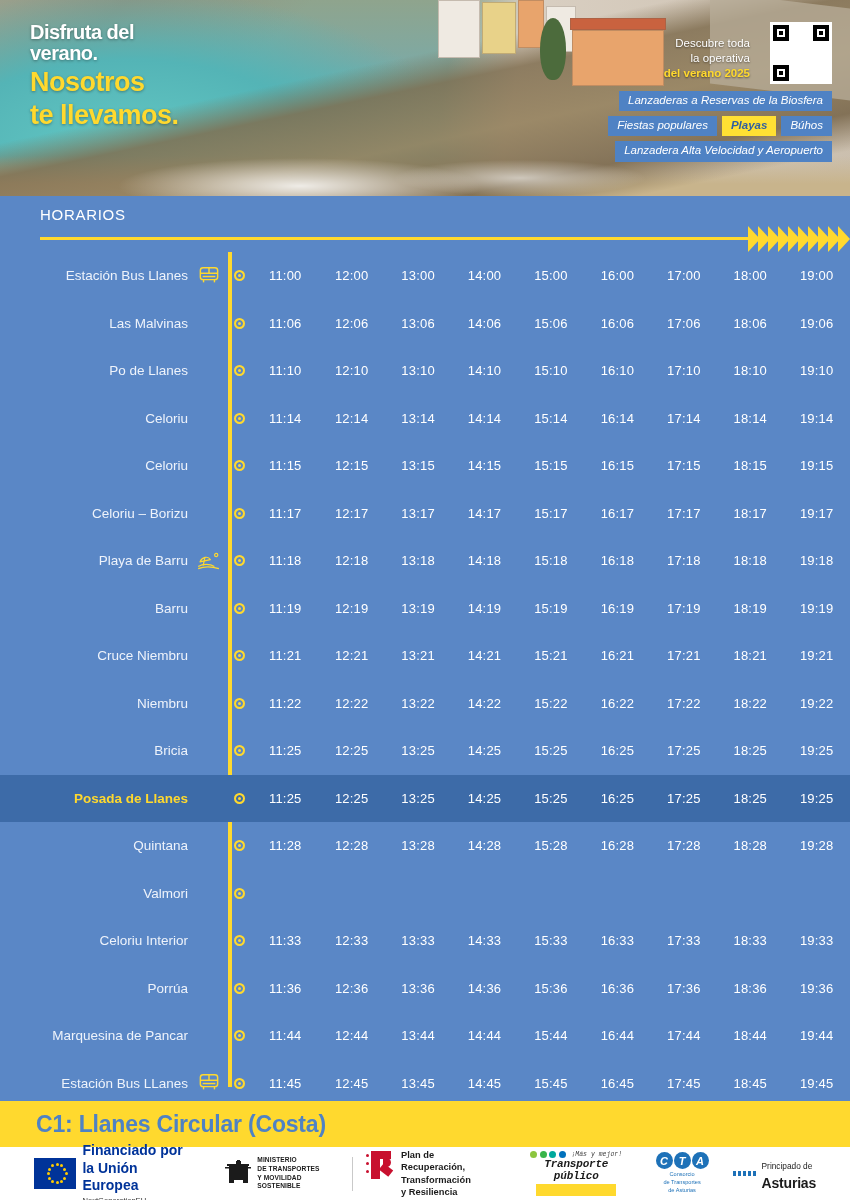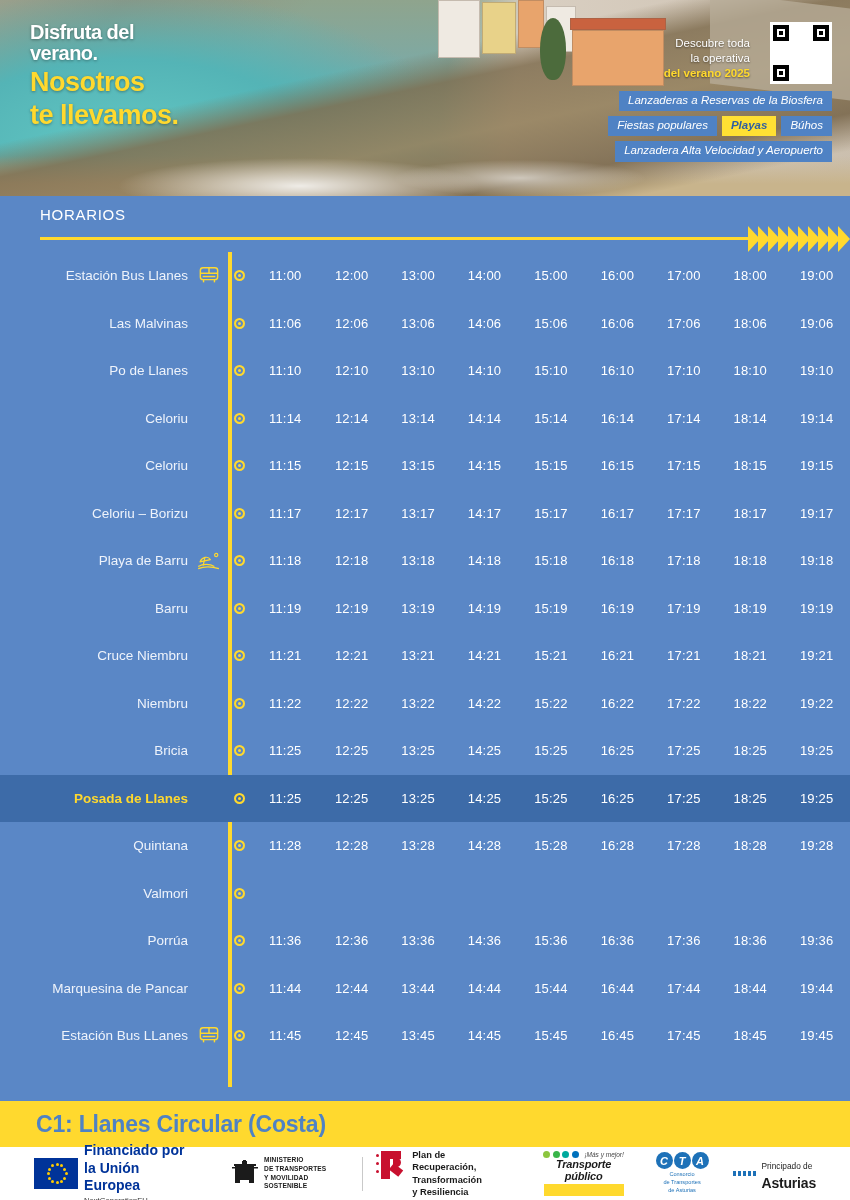--- a/index.html
+++ b/index.html
@@ -306,21 +306,21 @@
   .divider { width: 1px; height: 34px; background: #c9c9c9; margin: 0 12px; }
 
   .prtr { display: flex; align-items: flex-start; gap: 7px; }
   .prtr-mark {
     width: 32px; height: 32px;
     position: relative;
   }
   .prtr-mark .bar { position: absolute; background: #c8102e; }
   .prtr-text { font-size: 9.3px; line-height: 1.3; color: #1b1b1b; font-weight: bold; }
 
-  .tp { margin-left: 30px; text-align: center; }
+  .tp { margin-left: 30px; text-align: center; font-family: Liberation Mono, monospace; }
   .tp-dots { display: flex; align-items: center; gap: 2.5px; justify-content: center; }
   .tp-dot { width: 7px; height: 7px; border-radius: 50%; }
   .tp-slog { font-size: 6.5px; font-style: italic; color: #444; margin-left: 3px; }
   .tp-name { font-size: 11px; font-style: italic; font-weight: bold; color: #1b1b1b; letter-spacing: -.2px; }
   .tp-strip { width: 80px; height: 12px; background: #ffd92e; margin: 2px auto 0; }
 
   .cta { margin-left: 26px; text-align: center; }
   .cta-letters { display: flex; gap: 1px; justify-content: center; }
   .cta-l {
     width: 17px; height: 17px; border-radius: 50%;
@@ -685,20 +685,38 @@
             <div class="time">17:28</div>
             <div class="time">18:28</div>
             <div class="time">19:28</div>
           </div>
         </div>
         <div class="row">
           <div class="stop">Valmori</div>
           <div class="icon-cell"></div>
           <div class="node-cell">
             <span class="node"></span>
+          </div>
+        </div>
+        <div class="row">
+          <div class="stop">Celoriu Interior</div>
+          <div class="icon-cell"></div>
+          <div class="node-cell">
+            <span class="node"></span>
+          </div>
+          <div class="times">
+            <div class="time">11:33</div>
+            <div class="time">12:33</div>
+            <div class="time">13:33</div>
+            <div class="time">14:33</div>
+            <div class="time">15:33</div>
+            <div class="time">16:33</div>
+            <div class="time">17:33</div>
+            <div class="time">18:33</div>
+            <div class="time">19:33</div>
           </div>
         </div>
         <div class="row">
           <div class="stop">Porrúa</div>
           <div class="icon-cell"></div>
           <div class="node-cell">
             <span class="node"></span>
           </div>
           <div class="times">
             <div class="time">11:36</div>

